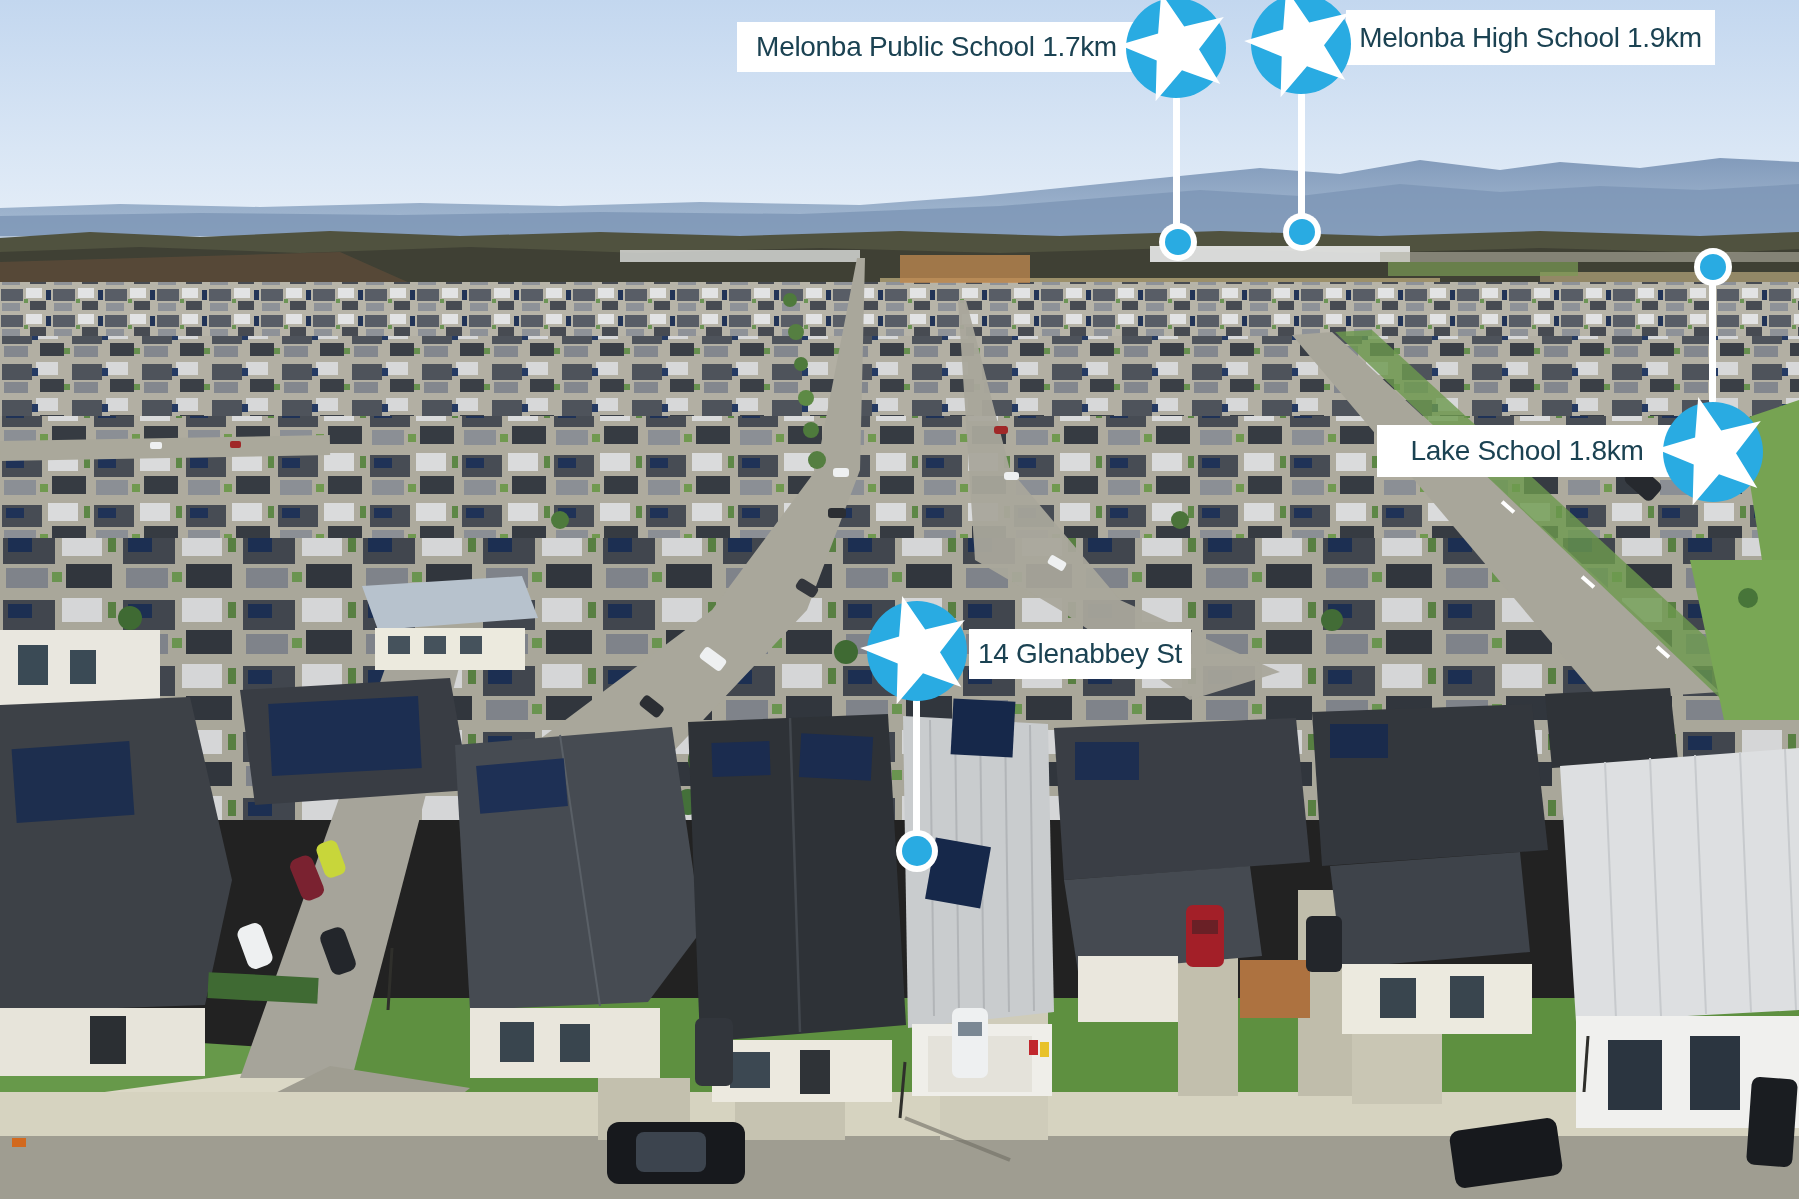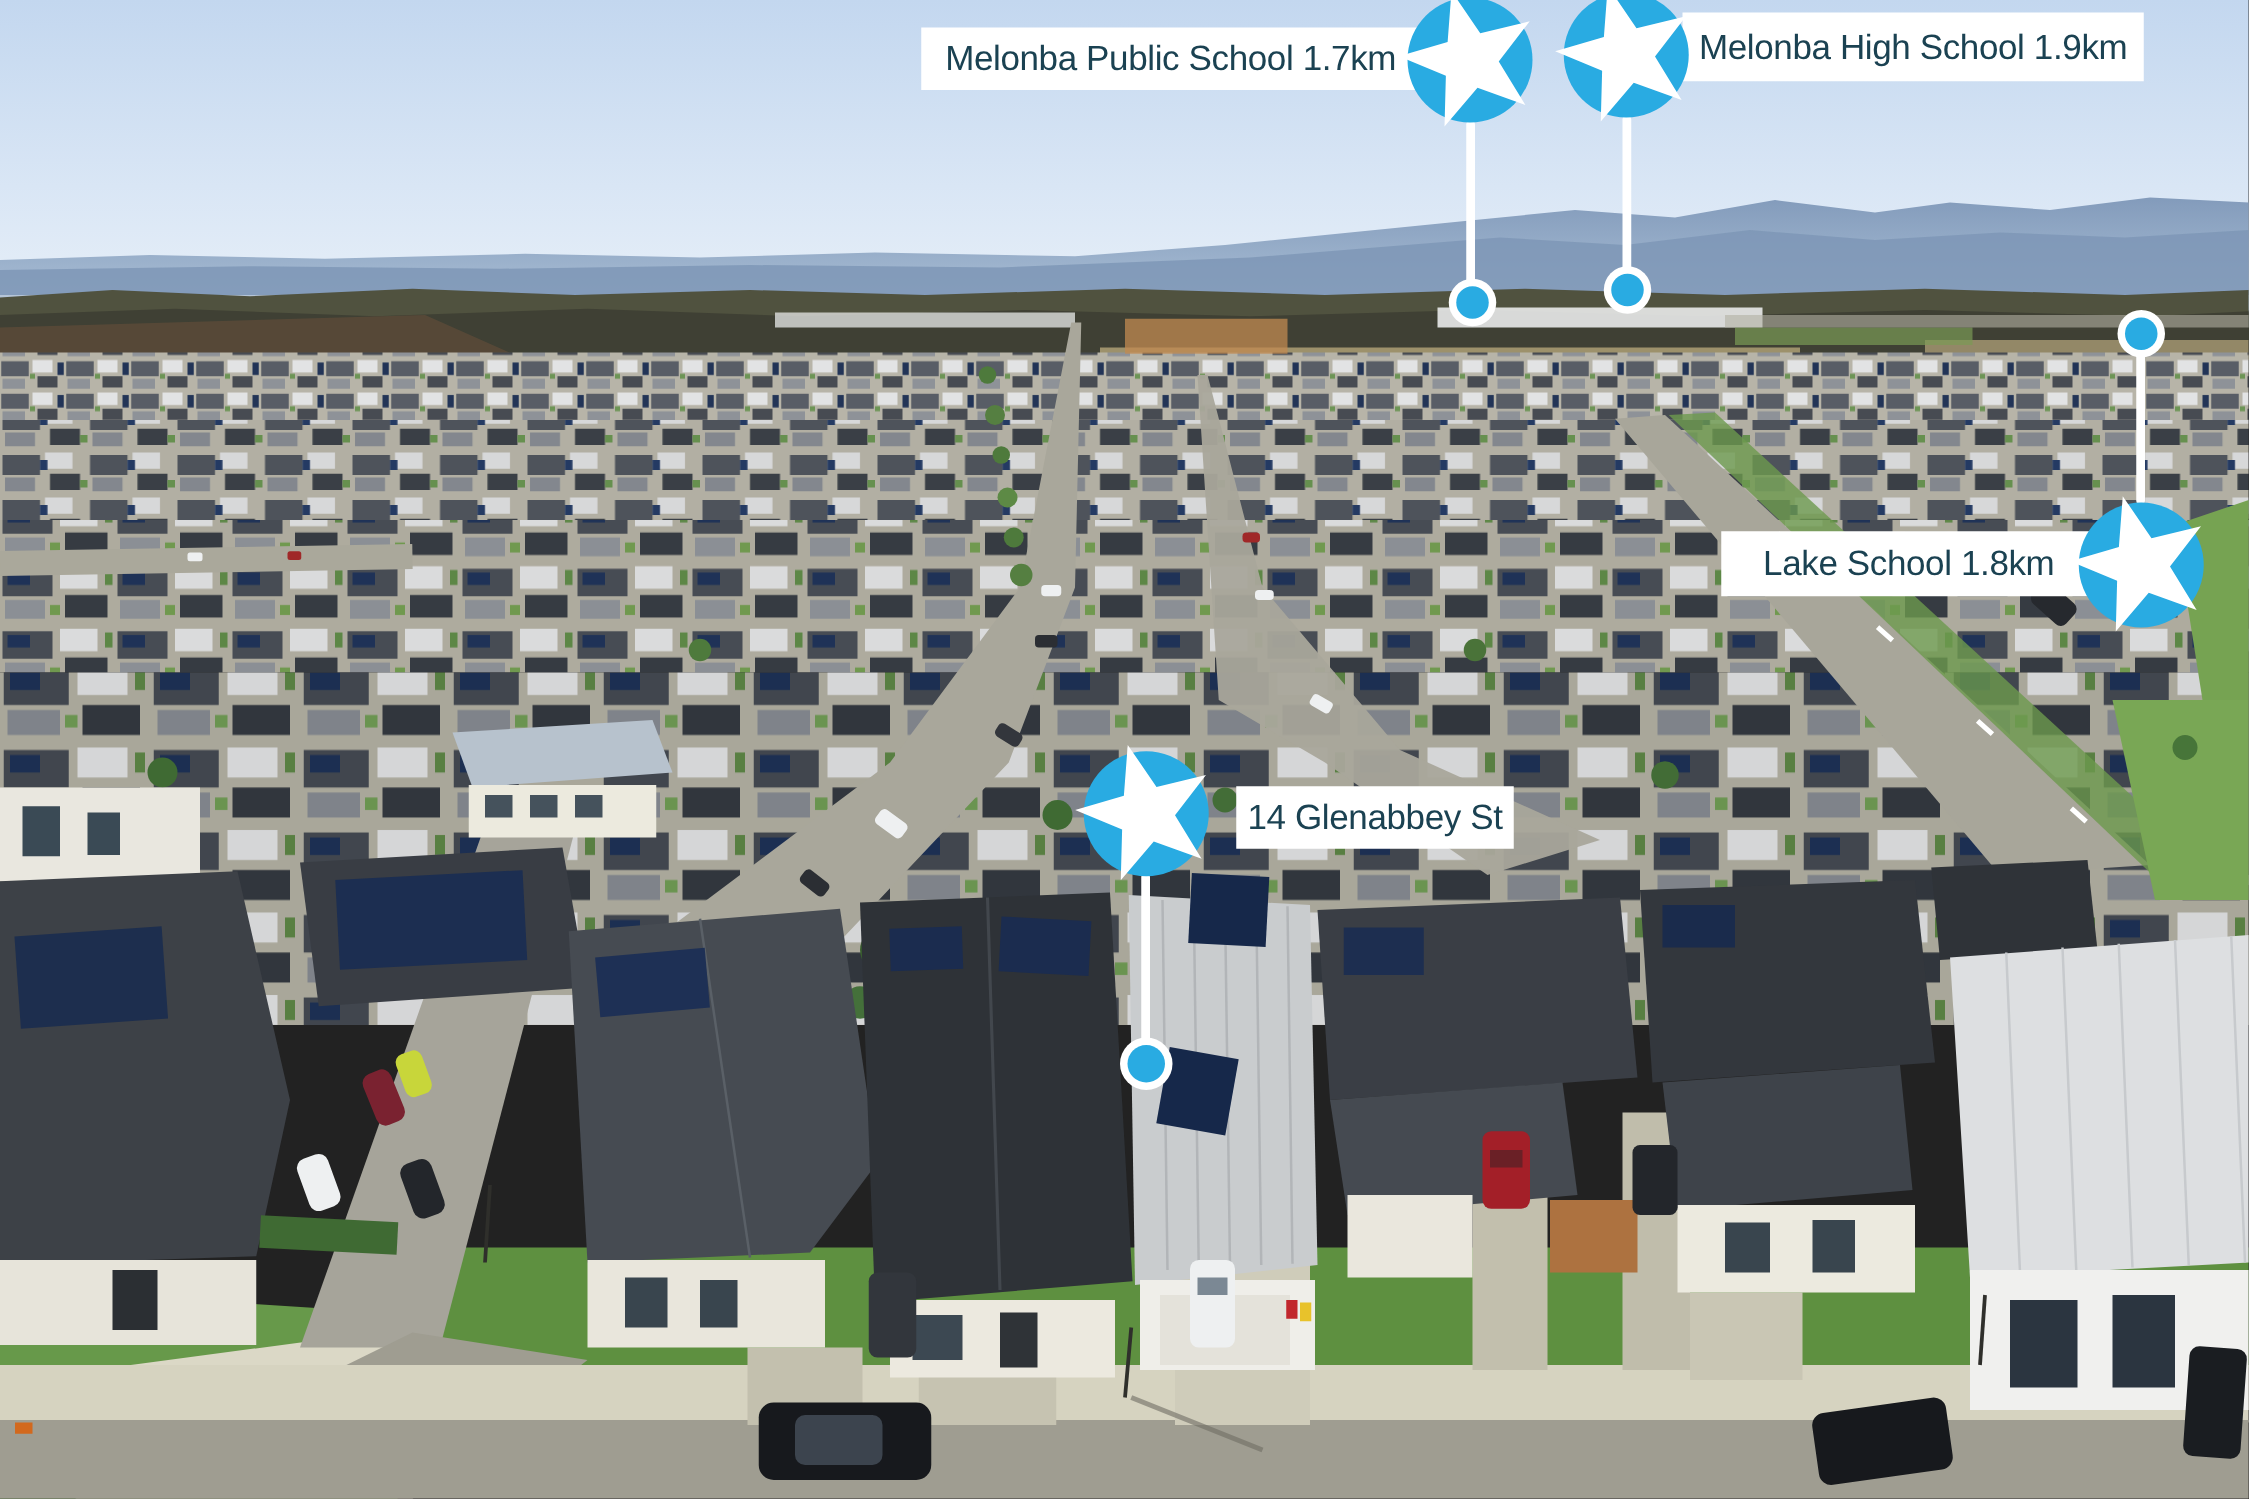--- a/index.html
+++ b/index.html
@@ -315,21 +315,21 @@
       <path fill="#ffffff" d="M-14.8,-55.1 L8.2,-21.5 L47.8,-31.0 L23.0,1.2 L44.3,35.9 L6.0,22.2
         L-20.4,53.2 L-19.3,12.5 L-56.9,-3.0 L-17.9,-14.5 Z"></path>
     </svg>
     <div class="dot" style="left:1694px;top:248px;width:38px;height:38px;">
       <div class="dot-in" style="width:26px;height:26px;"></div>
     </div>
   </div>
 
   <div class="marker">
     <div class="stem" style="left:913px;top:698px;height:138px;"></div>
-    <div class="label" style="left:969px;top:629px;width:222px;height:50px;margin-left:20px;">
+    <div class="label" style="left:969px;top:629px;width:222px;height:50px;">
       <span>14 Glenabbey St</span>
     </div>
     <svg class="pin" style="left:857px;top:591px;" width="120" height="120" viewBox="-60 -60 120 120">
       <circle cx="0" cy="0" r="50" fill="#29abe2"></circle>
       <path fill="#ffffff" d="M-14.8,-55.1 L8.2,-21.5 L47.8,-31.0 L23.0,1.2 L44.3,35.9 L6.0,22.2
         L-20.4,53.2 L-19.3,12.5 L-56.9,-3.0 L-17.9,-14.5 Z"></path>
     </svg>
     <div class="dot" style="left:896px;top:830px;width:42px;height:42px;">
       <div class="dot-in" style="width:30px;height:30px;"></div>
     </div>

